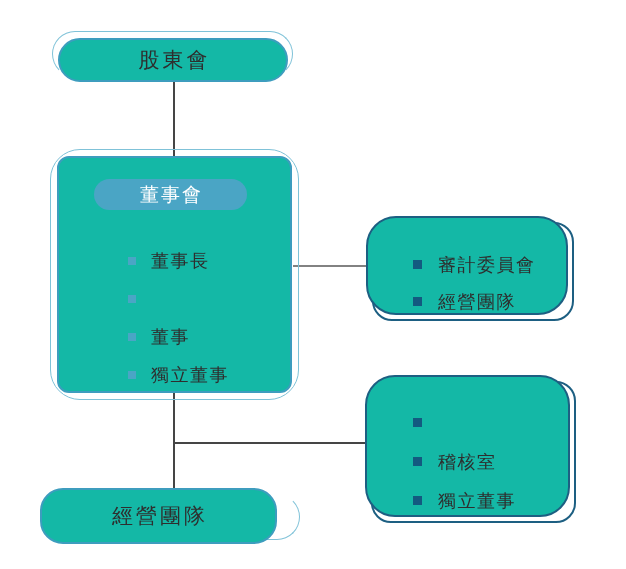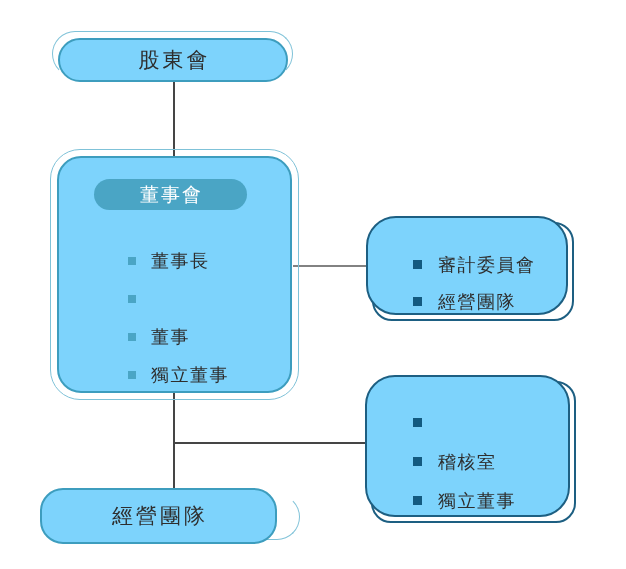--- a/index.html
+++ b/index.html
@@ -10,28 +10,28 @@
   
   .line{position:absolute;background:var(--line-dark,#454545);}
   .line.gray{background:var(--line-gray,#828282);}
   
   .echo{position:absolute;box-sizing:border-box;pointer-events:none;}
   .echo.teal{border:1.5px solid var(--teal-light,#7fc2d8);}
   .echo.dark{border:2px solid var(--dark-blue,#1d5f82);}
   .echo.no-bottom{border-bottom-color:transparent;}
   .echo.no-top{border-top-color:transparent;}
   
-  .node{position:absolute;box-sizing:border-box;background:#7dd3fc;}
+  .node{position:absolute;box-sizing:border-box;background:#14b8a6;}
   .pill{
     border:2.5px solid var(--teal-border,#3d9dbe);border-radius:23px;
     display:flex;align-items:center;justify-content:center;
     font-size:21px;letter-spacing:3px;text-indent:3px;
   }
   .board{
-    border:2.5px solid var(--teal-border,#3d9dbe);border-radius:24px;
+    border:2.5px solid var(--teal-border,#3d9dbe);border-radius:12px;
   }
   .darkbox{
     border:2.5px solid var(--dark-blue,#1d5f82);border-radius:30px;
   }
   .badge{
     position:absolute;left:35px;top:21px;width:153px;height:31px;
     background:var(--teal,#4aa5c5);border-radius:16px;
     display:flex;align-items:center;justify-content:center;
     color:#ffffff;font-size:19px;letter-spacing:2px;text-indent:2px;
   }

